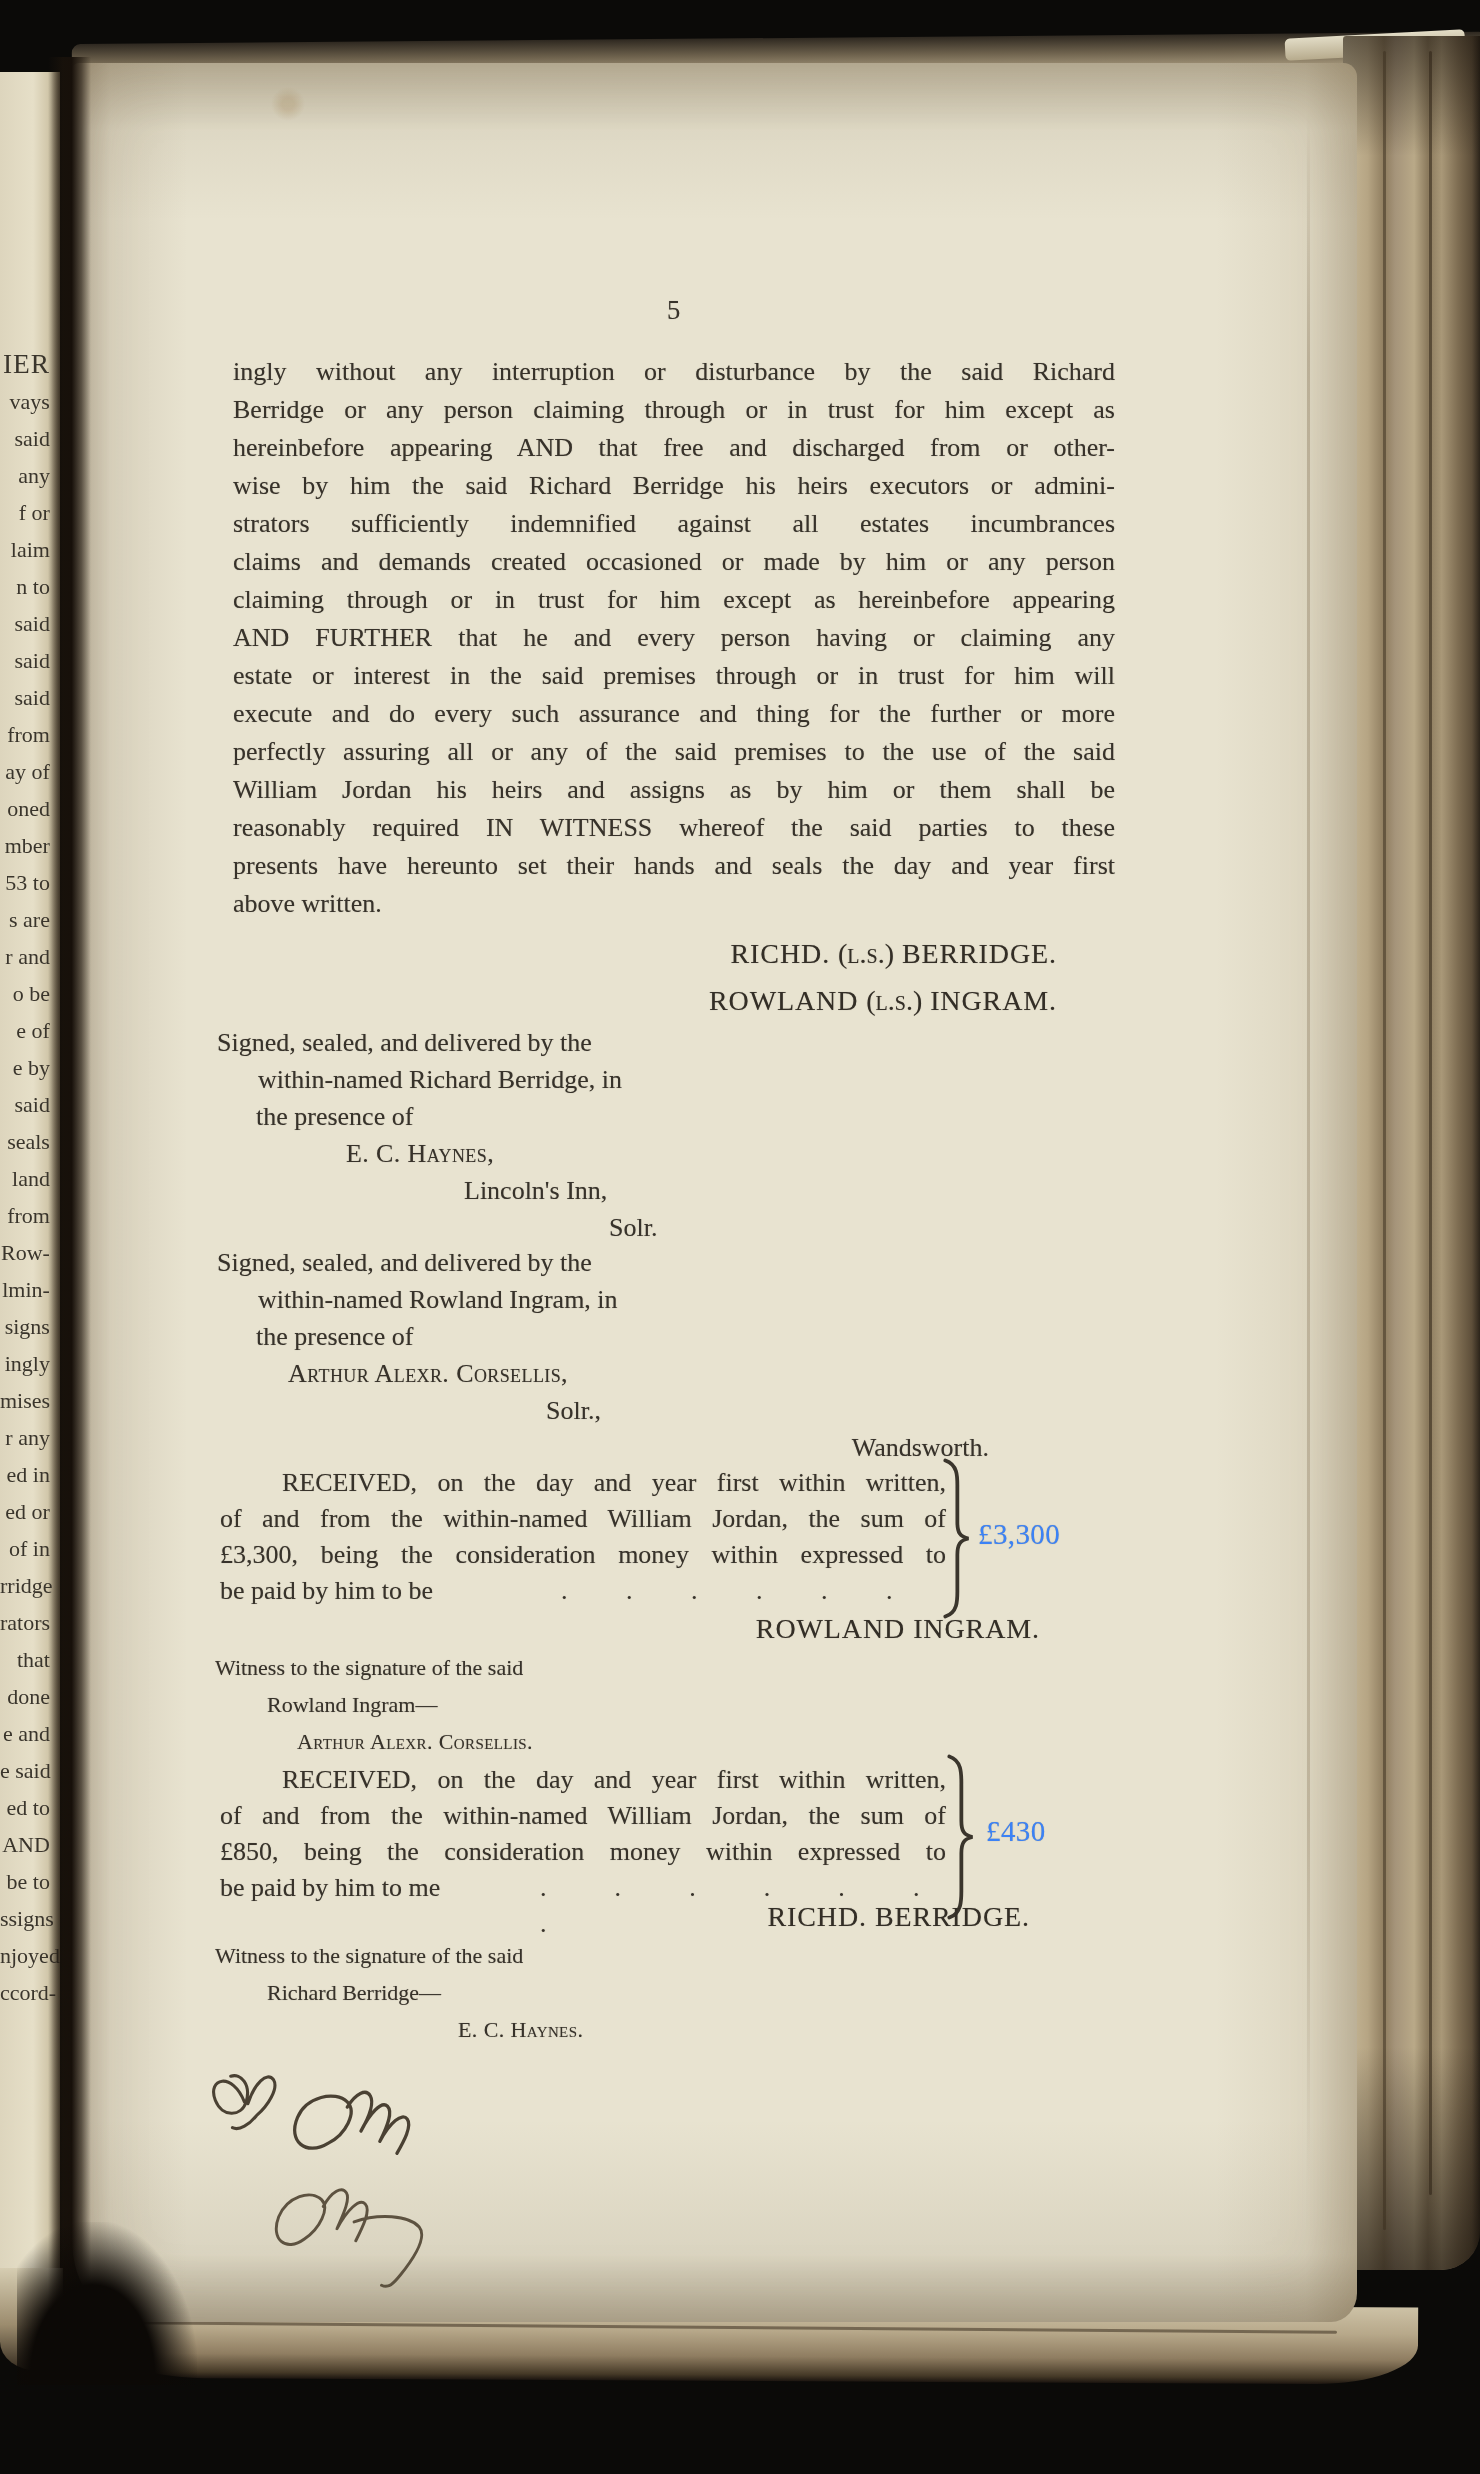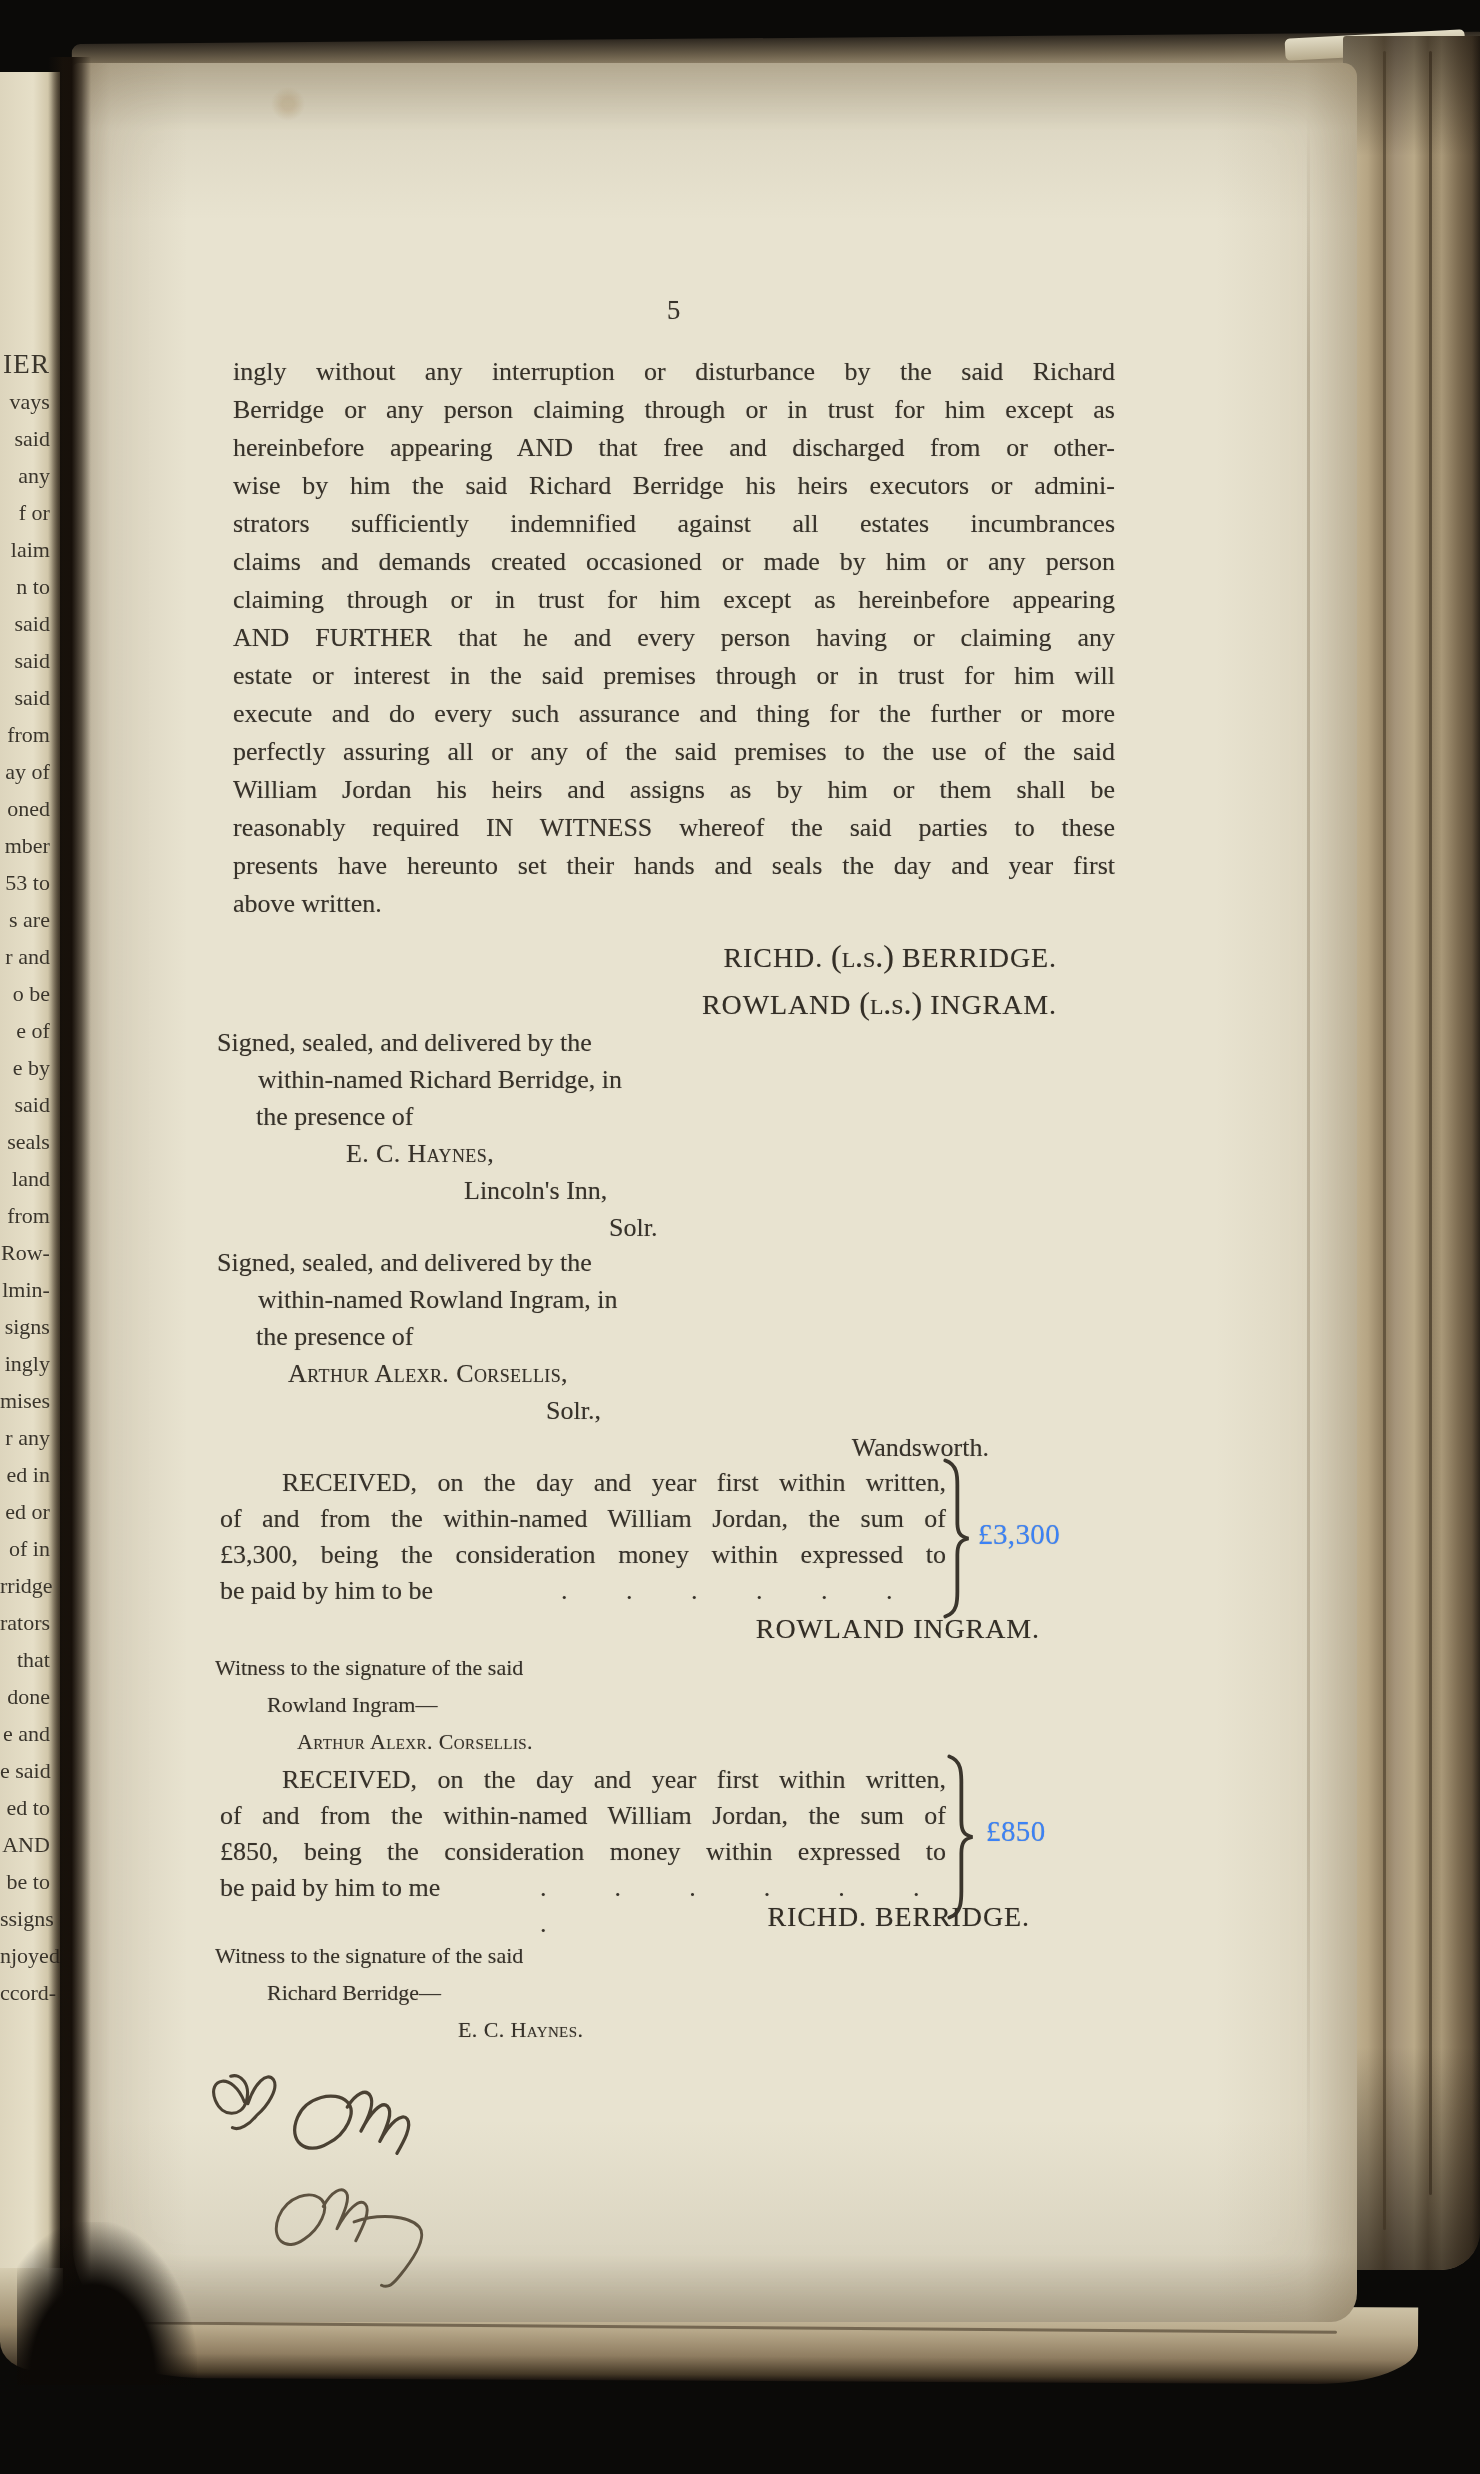--- a/index.html
+++ b/index.html
@@ -61,21 +61,21 @@
     font-size:26.6px;letter-spacing:0.9px;}
   .para{position:absolute;left:233px;top:353px;width:882px;font-size:26px;line-height:38px;}
   .pline{text-align:justify;text-align-last:justify;white-space:normal;}
   .para .pline:last-child{text-align-last:left;}
 
   .sigline{position:absolute;text-align:right;font-size:28px;letter-spacing:0.9px;color:#332e26;}
   .sig-a{left:508px;top:938px;width:549px;}
   .sig-b{left:508px;top:985px;width:549px;}
   .sig-c{left:508px;top:1613px;width:532px;}
   .sig-d{left:508px;top:1901px;width:522px;}
-  .seal{font-variant:small-caps;font-size:32px;letter-spacing:0;}
+  .seal{font-variant:small-caps;font-size:28px;letter-spacing:0;}
 
   .attest{position:absolute;left:217px;width:772px;font-size:26px;line-height:37px;}
   .attest-a{top:1024px;}
   .attest-b{top:1244px;}
   .attest .aline:nth-child(2){margin-left:41px;}
   .attest .aline:nth-child(3){margin-left:39px;}
   .attest-a .aline:nth-child(4){margin-left:129px;font-variant:small-caps;letter-spacing:0.4px;}
   .attest-a .aline:nth-child(5){margin-left:247px;}
   .attest-a .aline:nth-child(6){margin-left:392px;}
   .attest-b .aline:nth-child(4){margin-left:71px;font-variant:small-caps;letter-spacing:0.4px;}
@@ -264,21 +264,21 @@
       <div class="rline">of and from the within-named William Jordan, the sum of</div>
       <div class="rline">£850, being the consideration money within expressed to</div>
       <div class="rline last">
         <span>be paid by him to me</span>
         <span class="dots">. . . . . . .</span>
       </div>
     </div>
     <svg class="brace b2" width="33" height="168" viewBox="0 0 38 196">
       <path d="M6,4 C21,9 20,25 20,38 L20,79 C20,91 23,96 33,98 C23,100 20,105 20,117 L20,158 C20,170 21,187 6,192" fill="none" stroke="#3a352c" stroke-width="4.4" stroke-linecap="round"></path>
     </svg>
-    <div class="amount amt-2">£850</div>
+    <div class="amount amt-2">£430</div>
     <div class="sigline sig-d">RICHD. BERRIDGE.</div>
 
     <div class="witness wit-b">
 
     <div class="wline">Witness to the signature of the said</div>
         <div class="wline">Richard Berridge—</div>
         <div class="wline">E. C. Haynes.</div>
       </div>
 
     <svg class="ink" width="395" height="257" viewBox="0 0 460 300">

